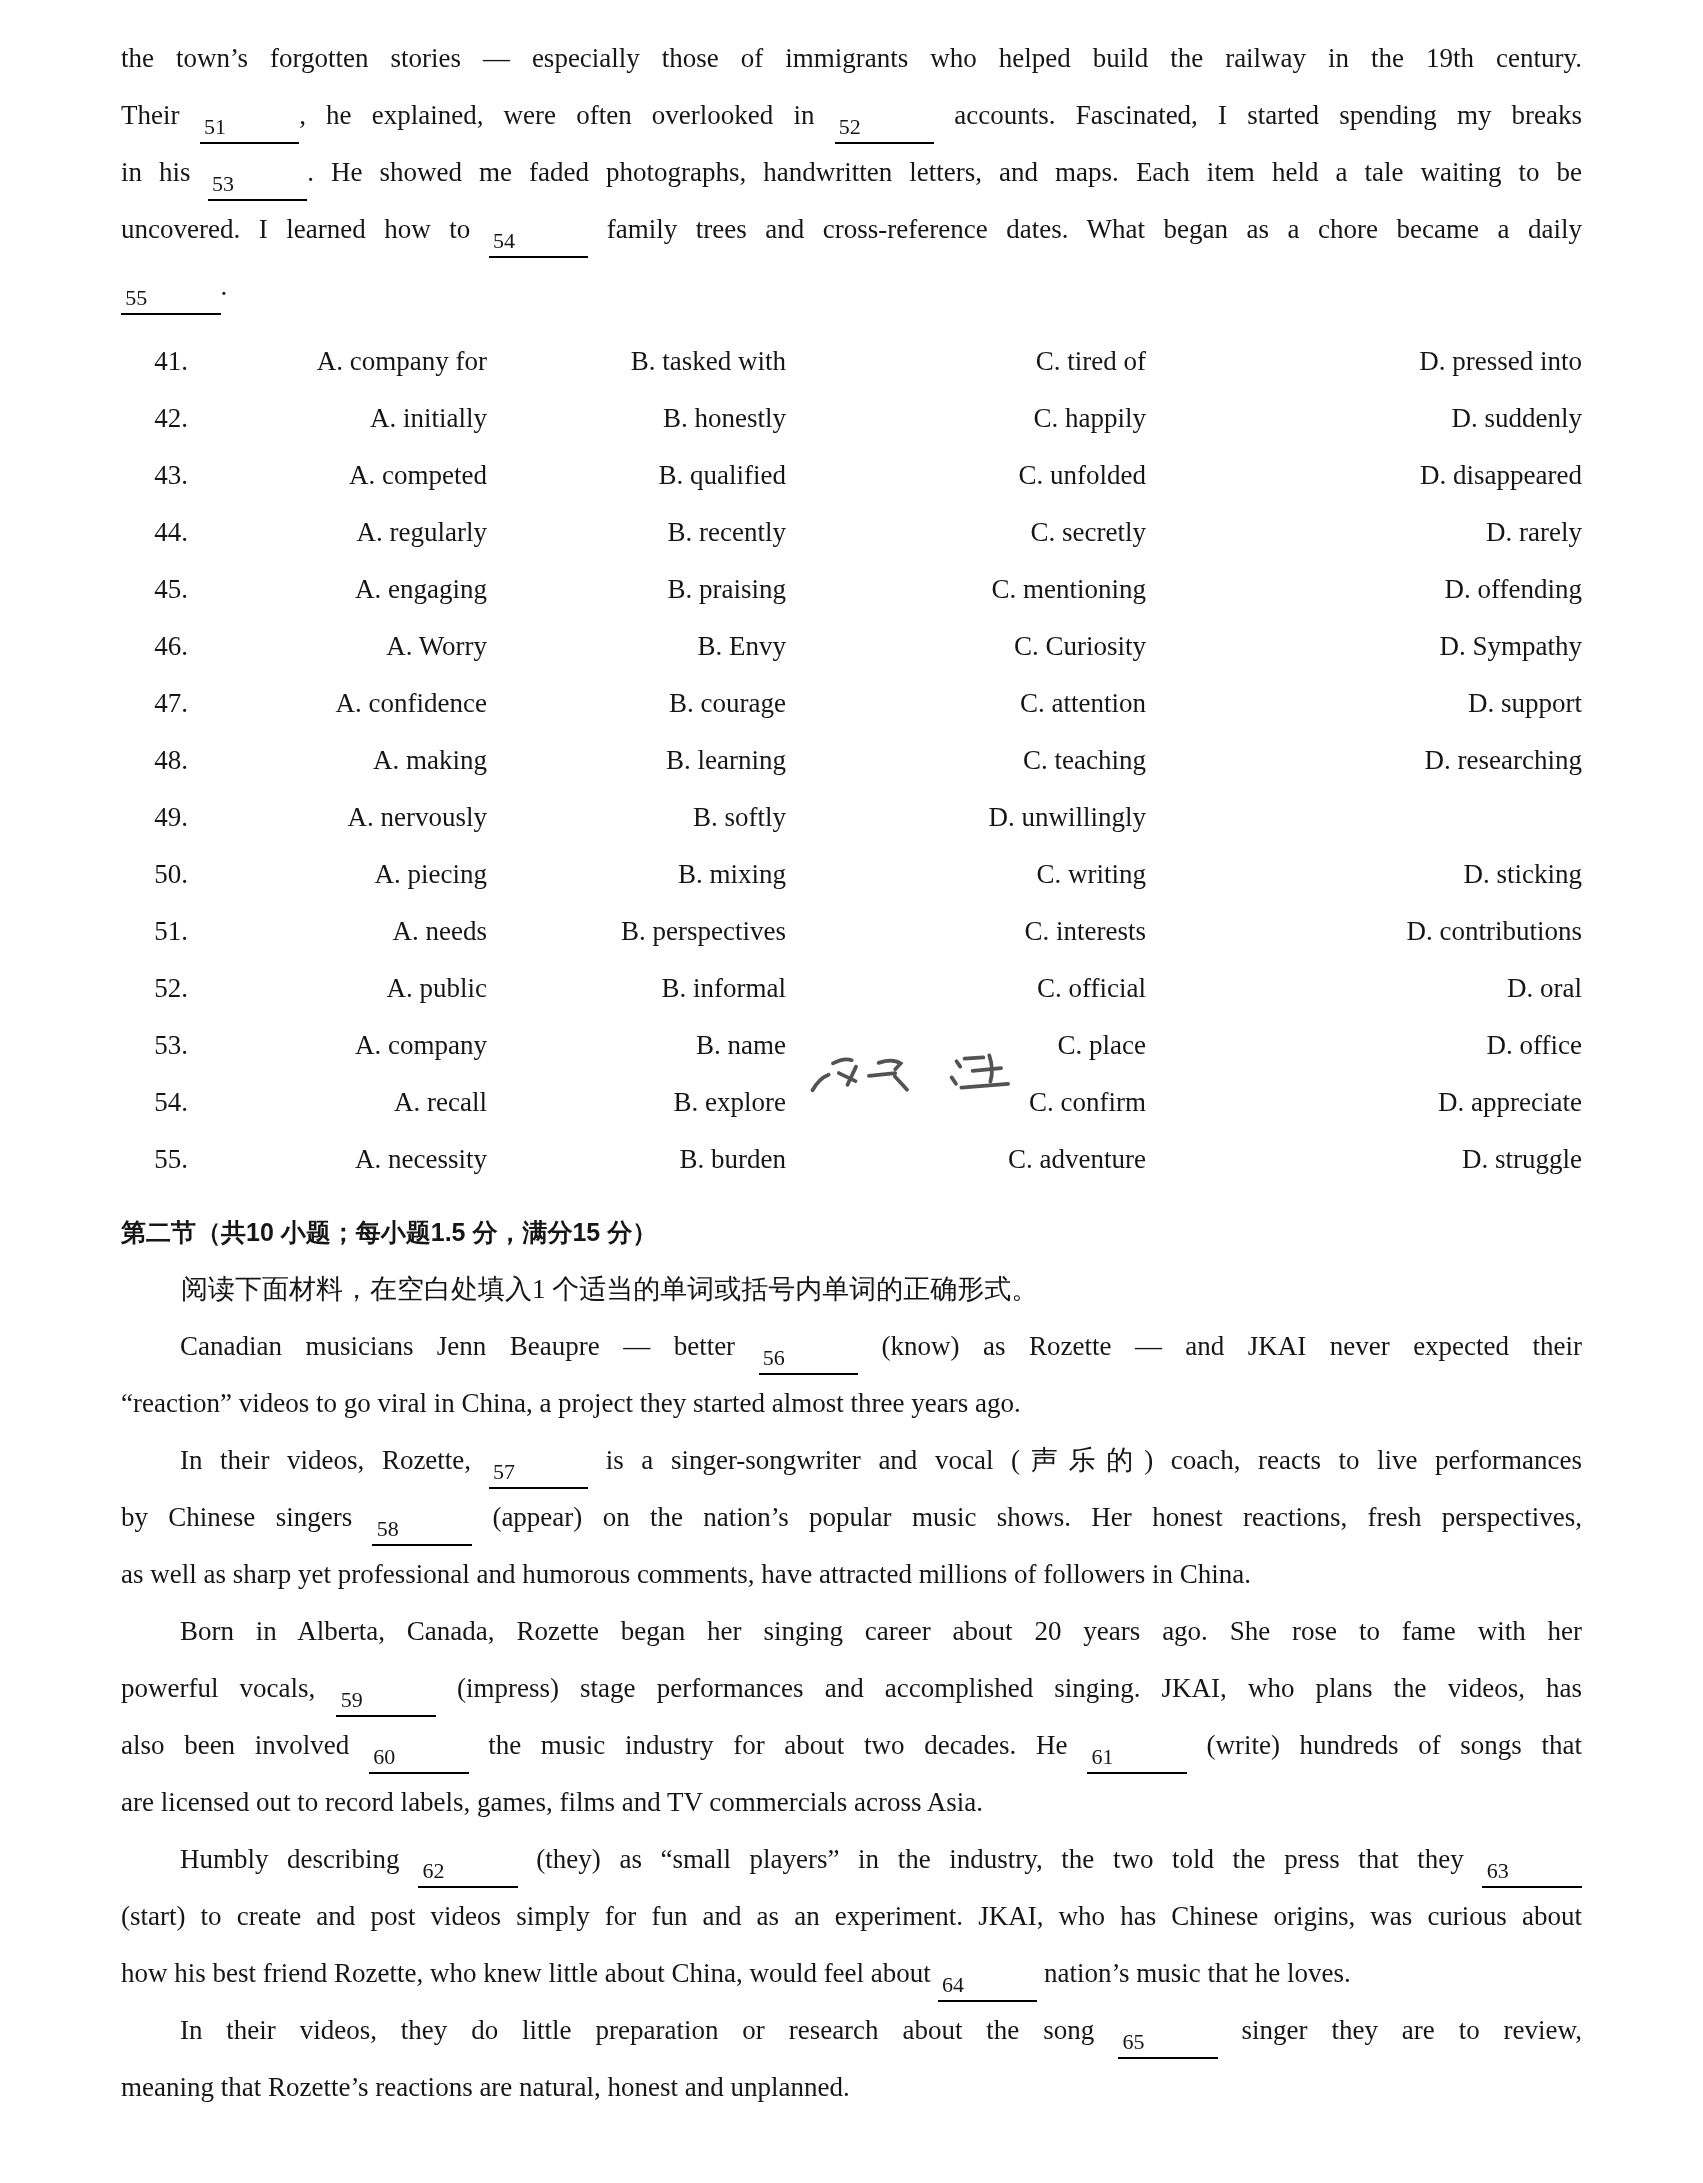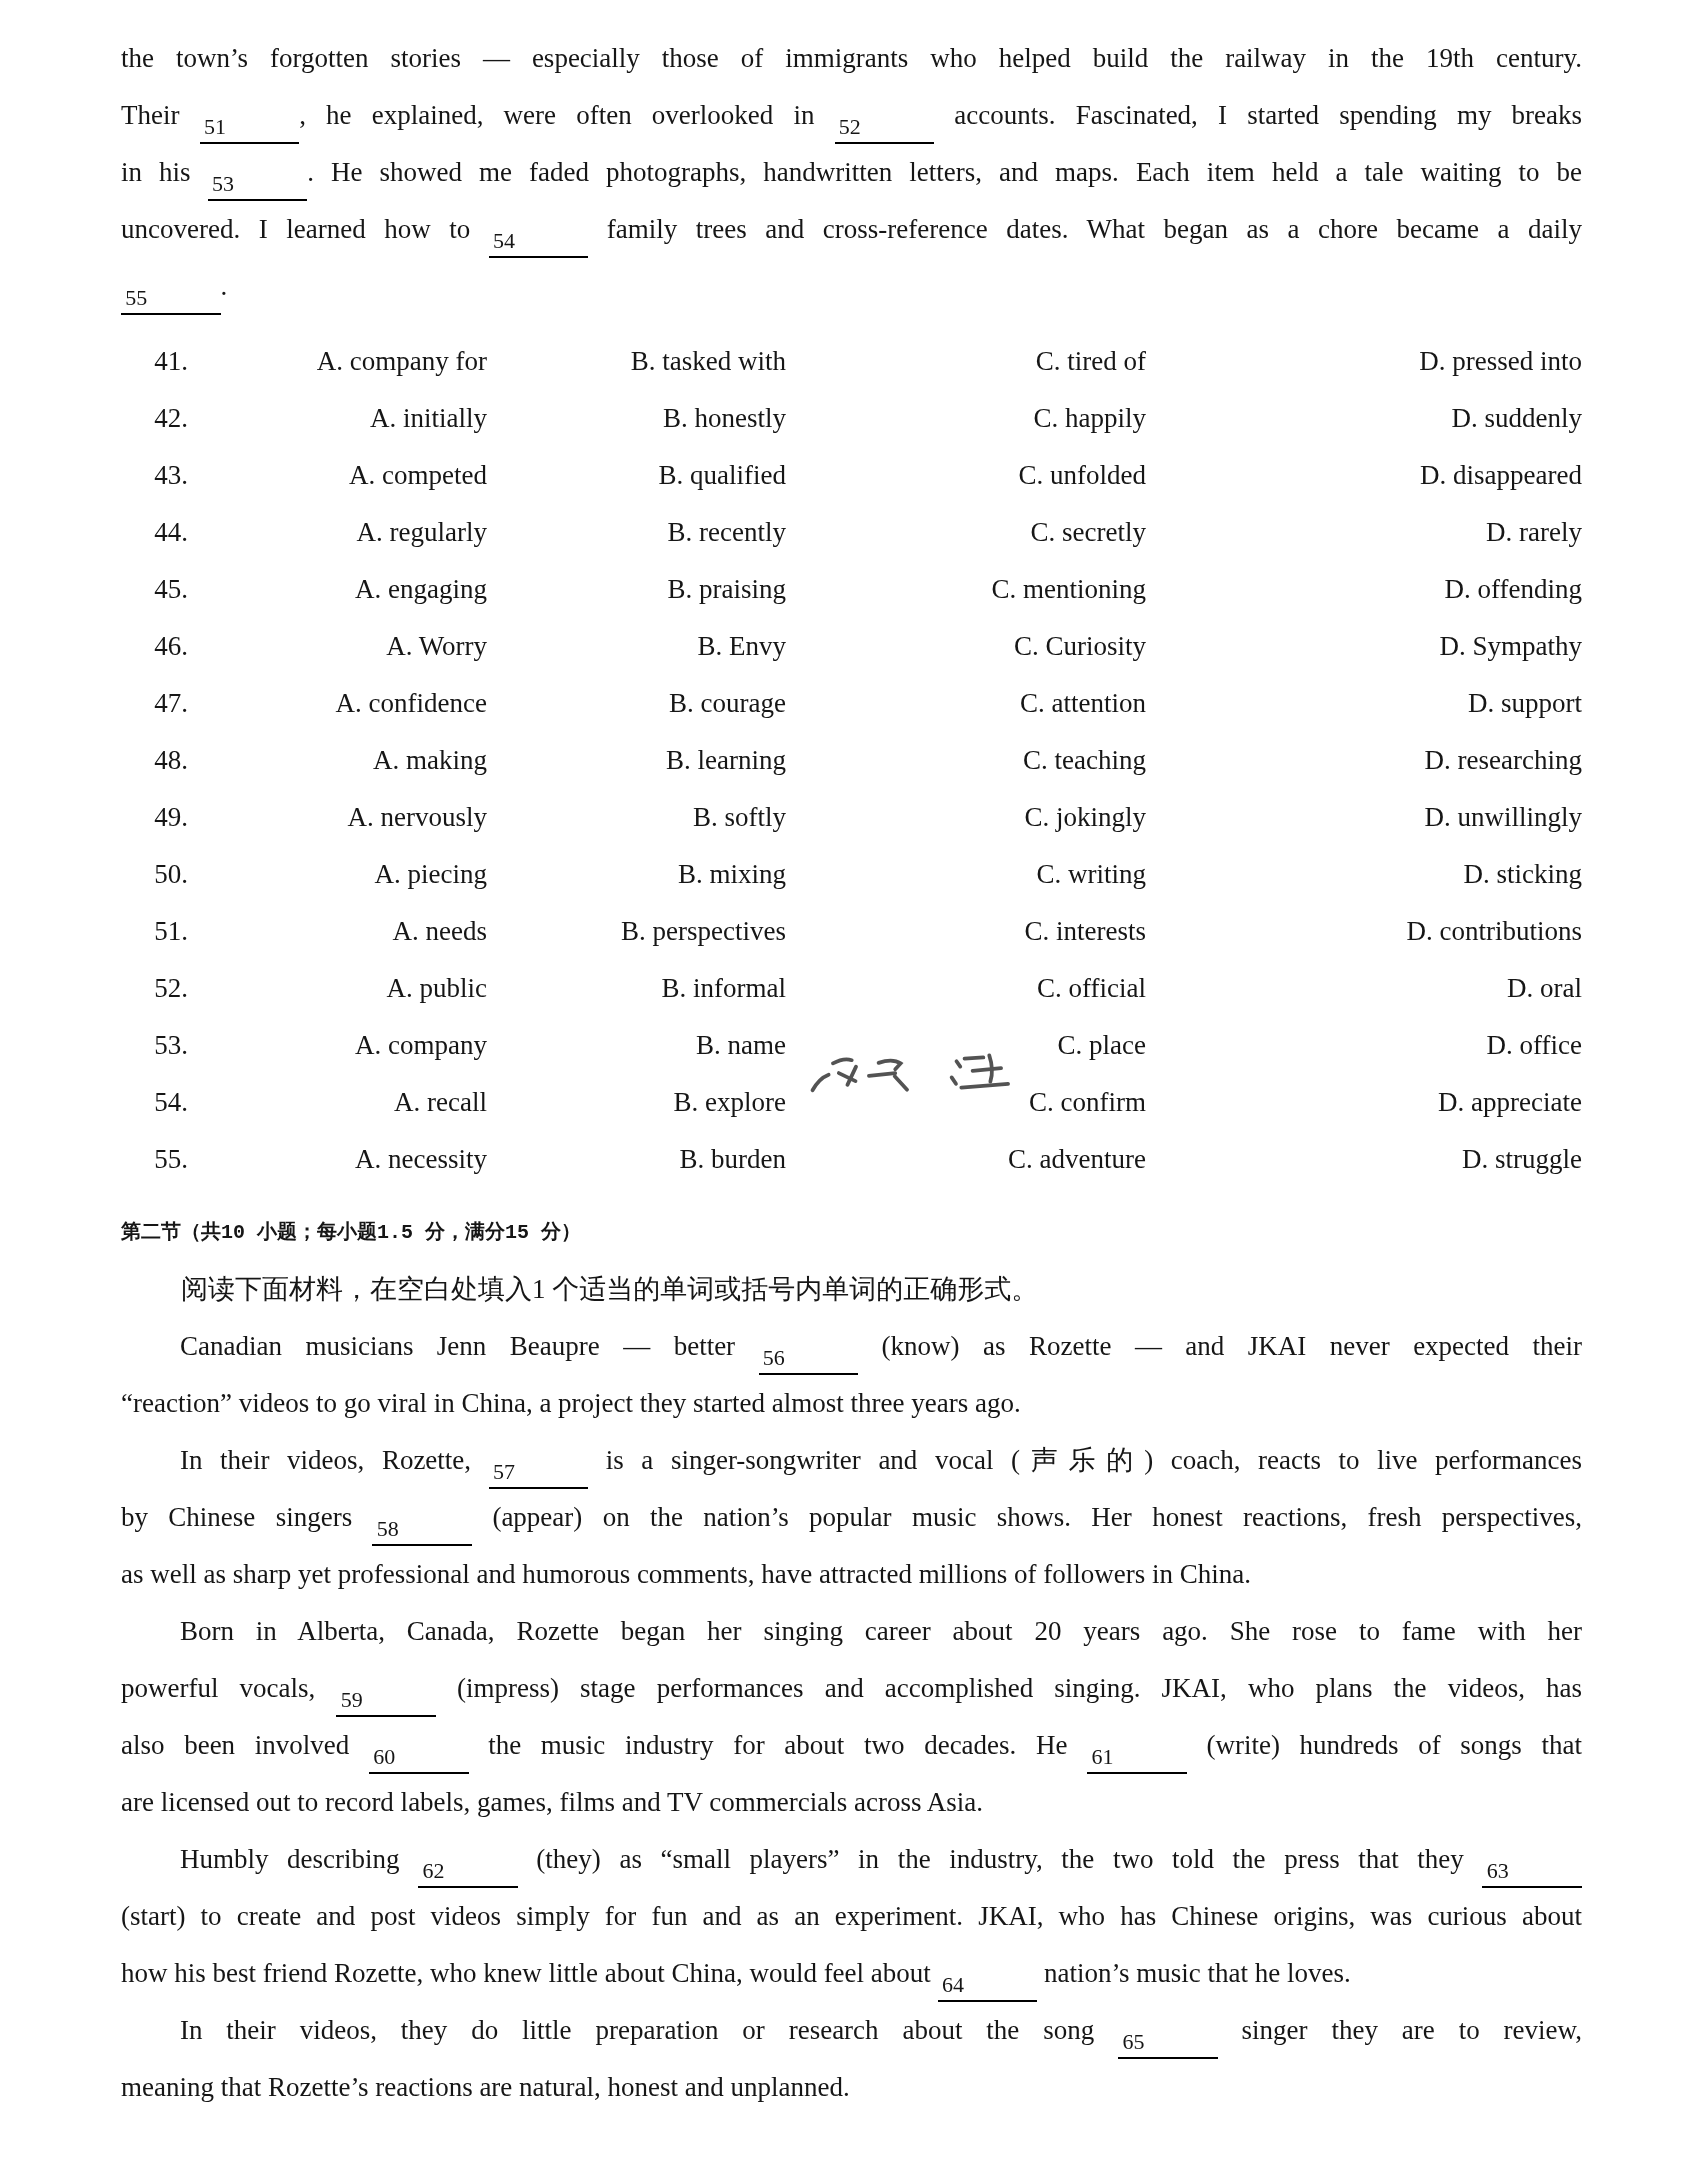--- a/index.html
+++ b/index.html
@@ -47,23 +47,23 @@
   .qrow{
     display:grid;
     grid-template-columns:67px 299px 299px 360px auto;
     height:57px;
     line-height:57px;
   }
   .qcell{ white-space:nowrap; overflow:hidden; }
   
   .sec2{
     margin:16px 0 0 0;
-    font-family:Liberation Mono, monospace;
+    font-family:Liberation Sans, sans-serif;
     font-weight:bold;
-    font-size:20px;
+    font-size:25px;
     height:57px;
     line-height:57px;
     white-space:nowrap;
   }
   .instr{
     height:57px;
     line-height:57px;
     text-indent:60px;
     white-space:nowrap;
     font-family:Liberation Serif, serif;
@@ -143,21 +143,20 @@
         <div class="qcell">48.</div>
         <div class="qcell">A. making</div>
         <div class="qcell">B. learning</div>
         <div class="qcell">C. teaching</div>
         <div class="qcell">D. researching</div>
       </div>
       <div class="qrow">
         <div class="qcell">49.</div>
         <div class="qcell">A. nervously</div>
         <div class="qcell">B. softly</div>
-        <div class="qcell">C. jokingly</div>
         <div class="qcell">D. unwillingly</div>
       </div>
       <div class="qrow">
         <div class="qcell">50.</div>
         <div class="qcell">A. piecing</div>
         <div class="qcell">B. mixing</div>
         <div class="qcell">C. writing</div>
         <div class="qcell">D. sticking</div>
       </div>
       <div class="qrow">

